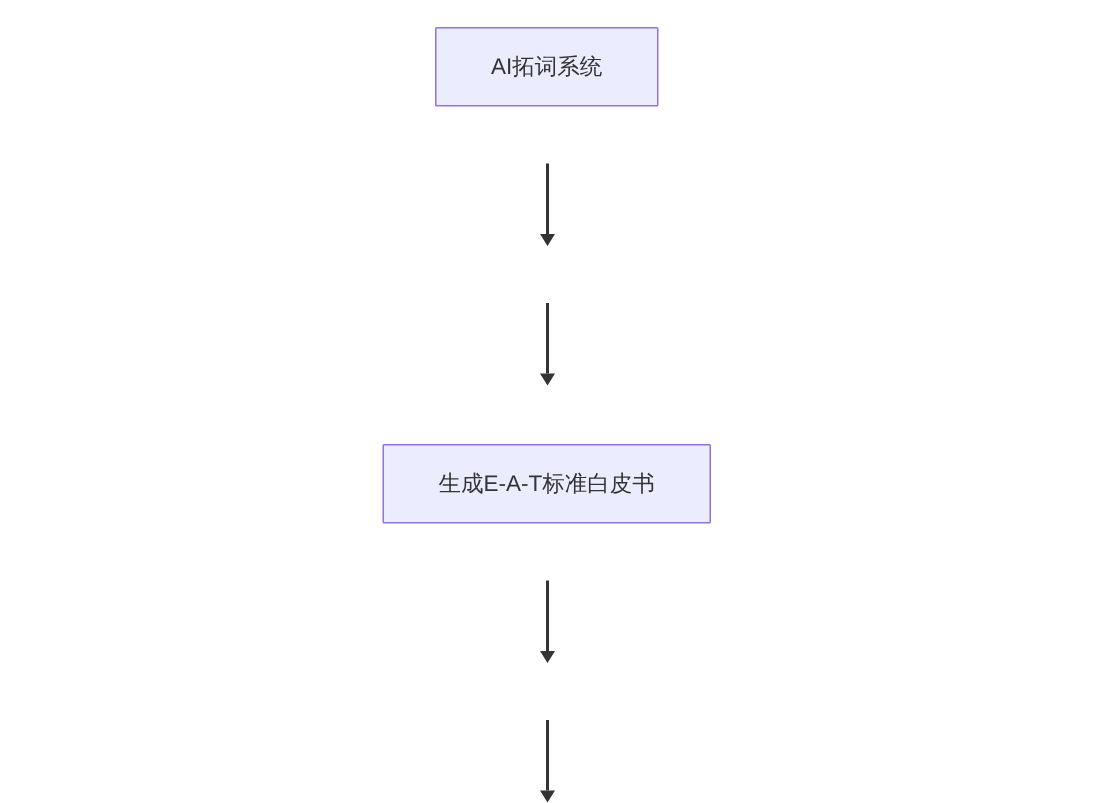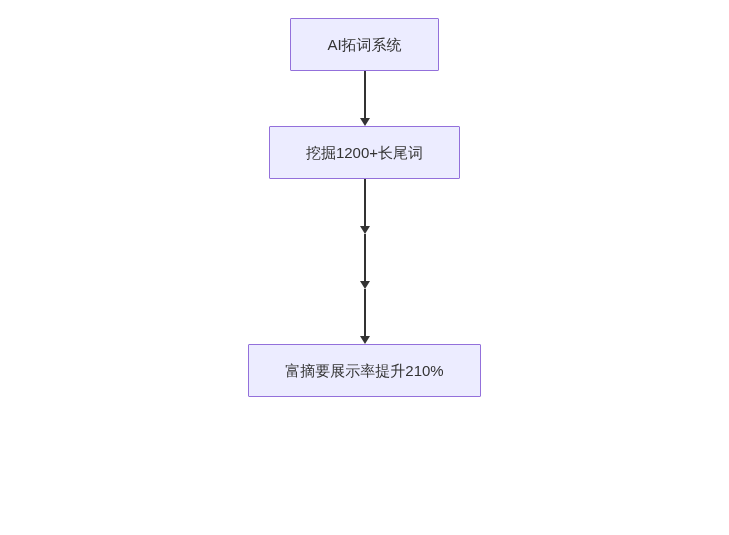--- a/index.html
+++ b/index.html
@@ -15,20 +15,21 @@
     background:var(--background);
     font-family:"Liberation Sans","DejaVu Sans",sans-serif;
     overflow:hidden;
   }
   .canvas{
     width:729px;height:535px;
     display:flex;
     flex-direction:column;
     align-items:center;
     padding-top:18px;
+    justify-content:space-between;
   }
   .node{
     background:var(--node-fill);
     border:1px solid var(--node-border);
     color:var(--text);
     font-size:15px;
     line-height:19px;
     padding:16px 36px;
     text-align:center;
     white-space:nowrap;
@@ -59,34 +60,33 @@
 
 <div class="canvas">
 
   <div class="node">AI拓词系统</div>
 
   <div class="edge">
     <div class="line"></div>
     <div class="head"></div>
   </div>
 
-  <div class="node">挖掘1200+长尾词</div>
+
+  <div class="edge">
+    <div class="line"></div>
+    <div class="head"></div>
+  </div>
+
+  <div class="node">生成E-A-T标准白皮书</div>
 
   <div class="edge">
     <div class="line"></div>
     <div class="head"></div>
   </div>
 
 
   <div class="edge">
     <div class="line"></div>
     <div class="head"></div>
   </div>
 
 
-  <div class="edge">
-    <div class="line"></div>
-    <div class="head"></div>
-  </div>
-
-  <div class="node">富摘要展示率提升210%</div>
-
 </div>
 
 </body></html>

